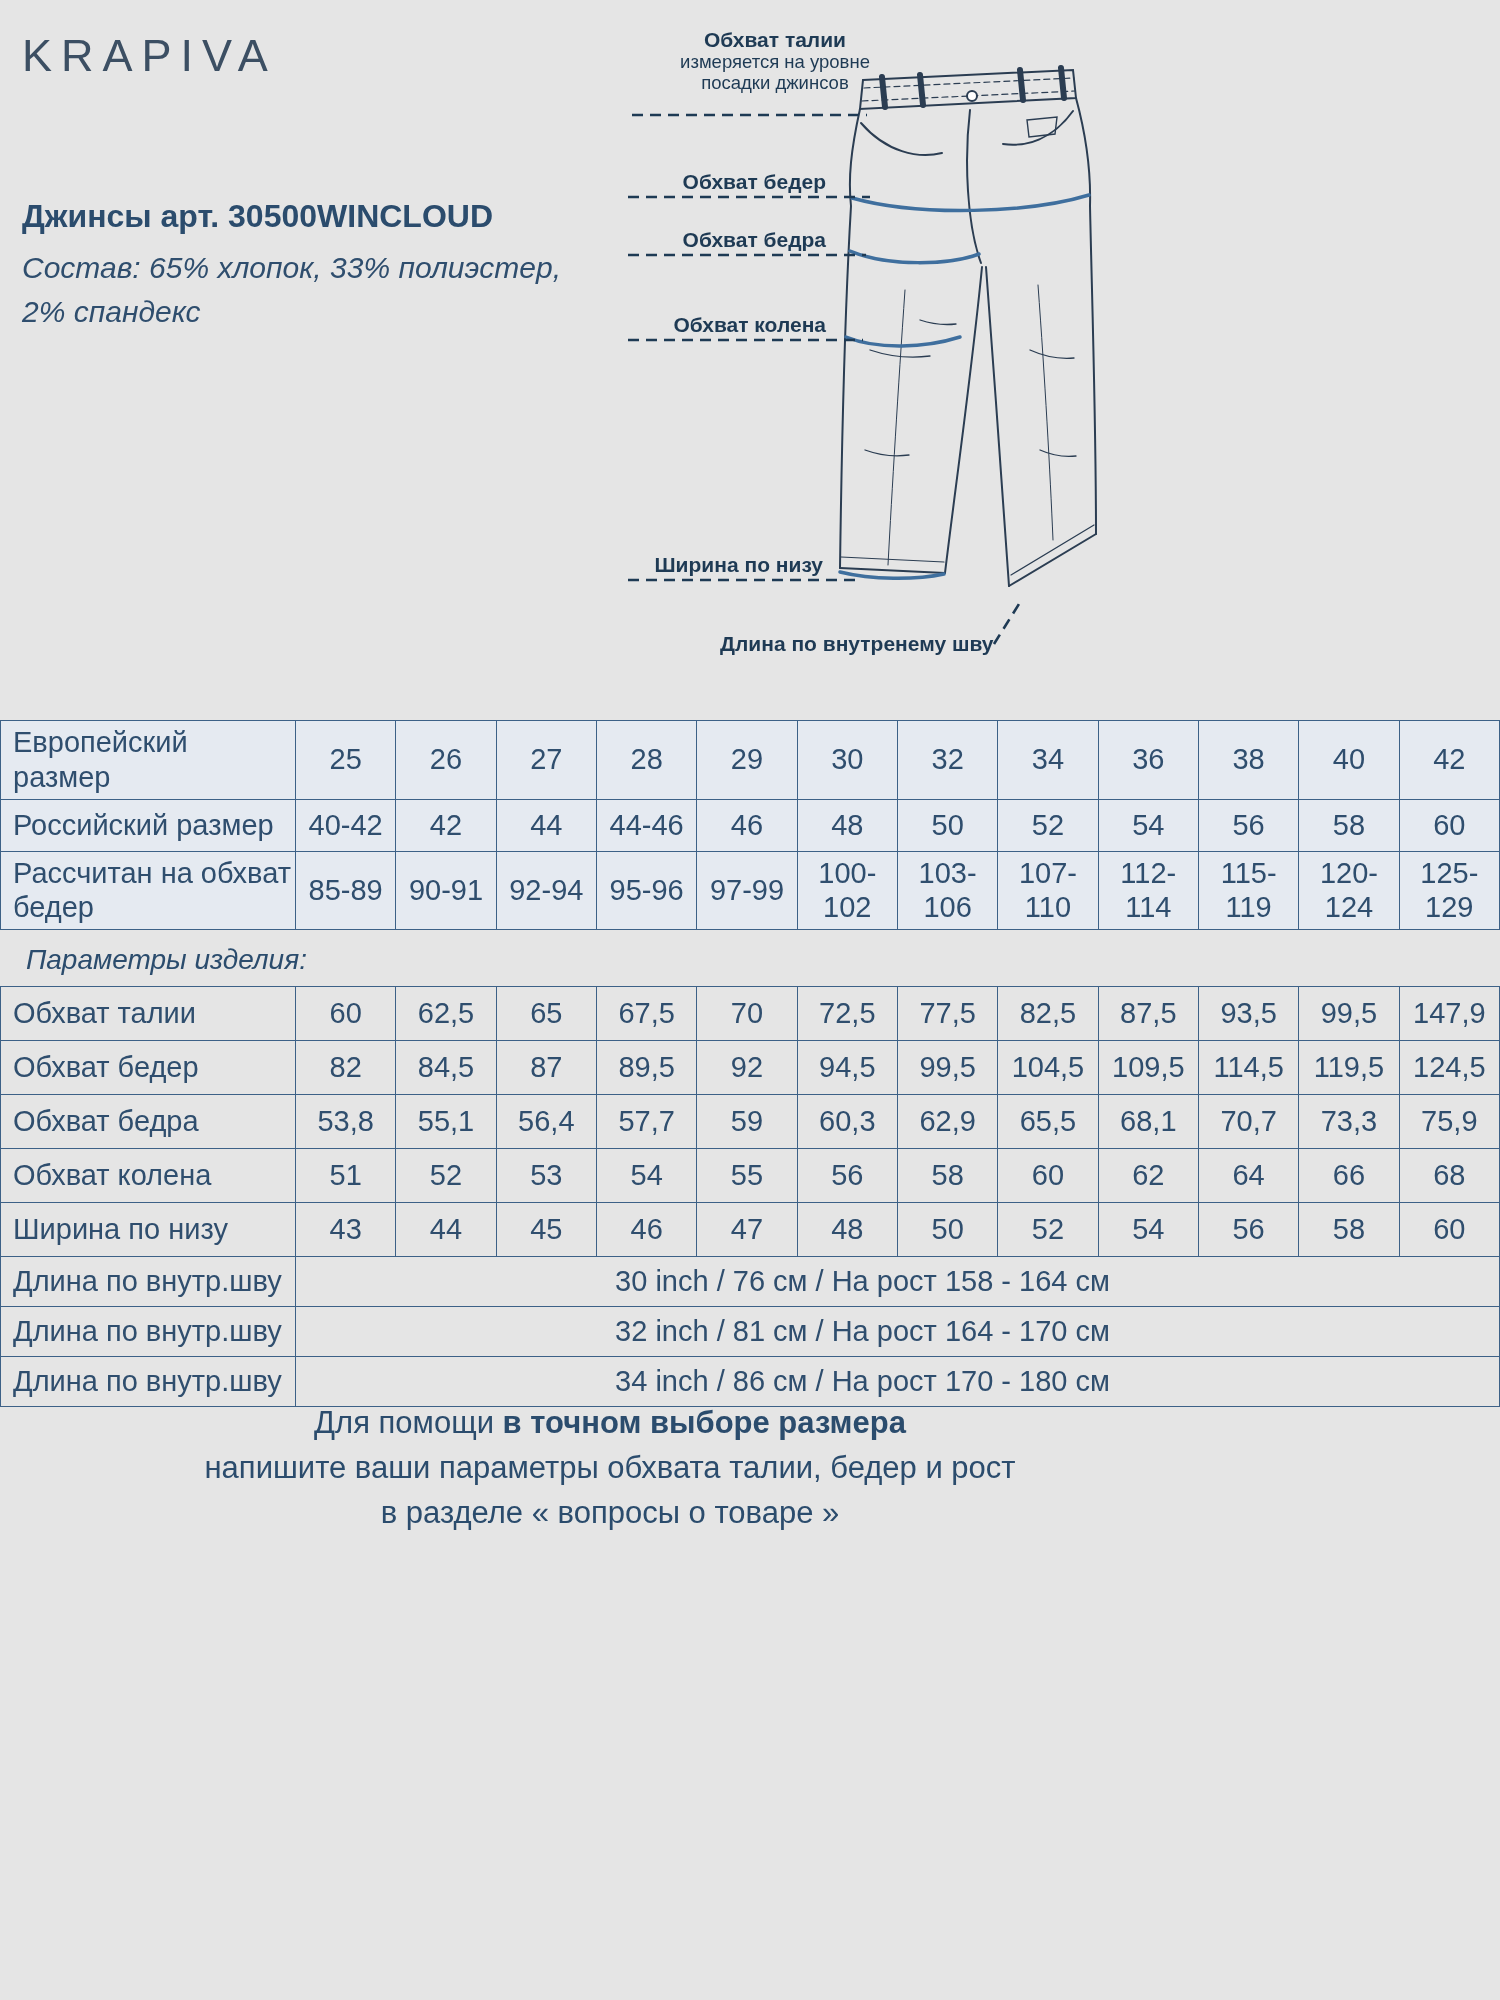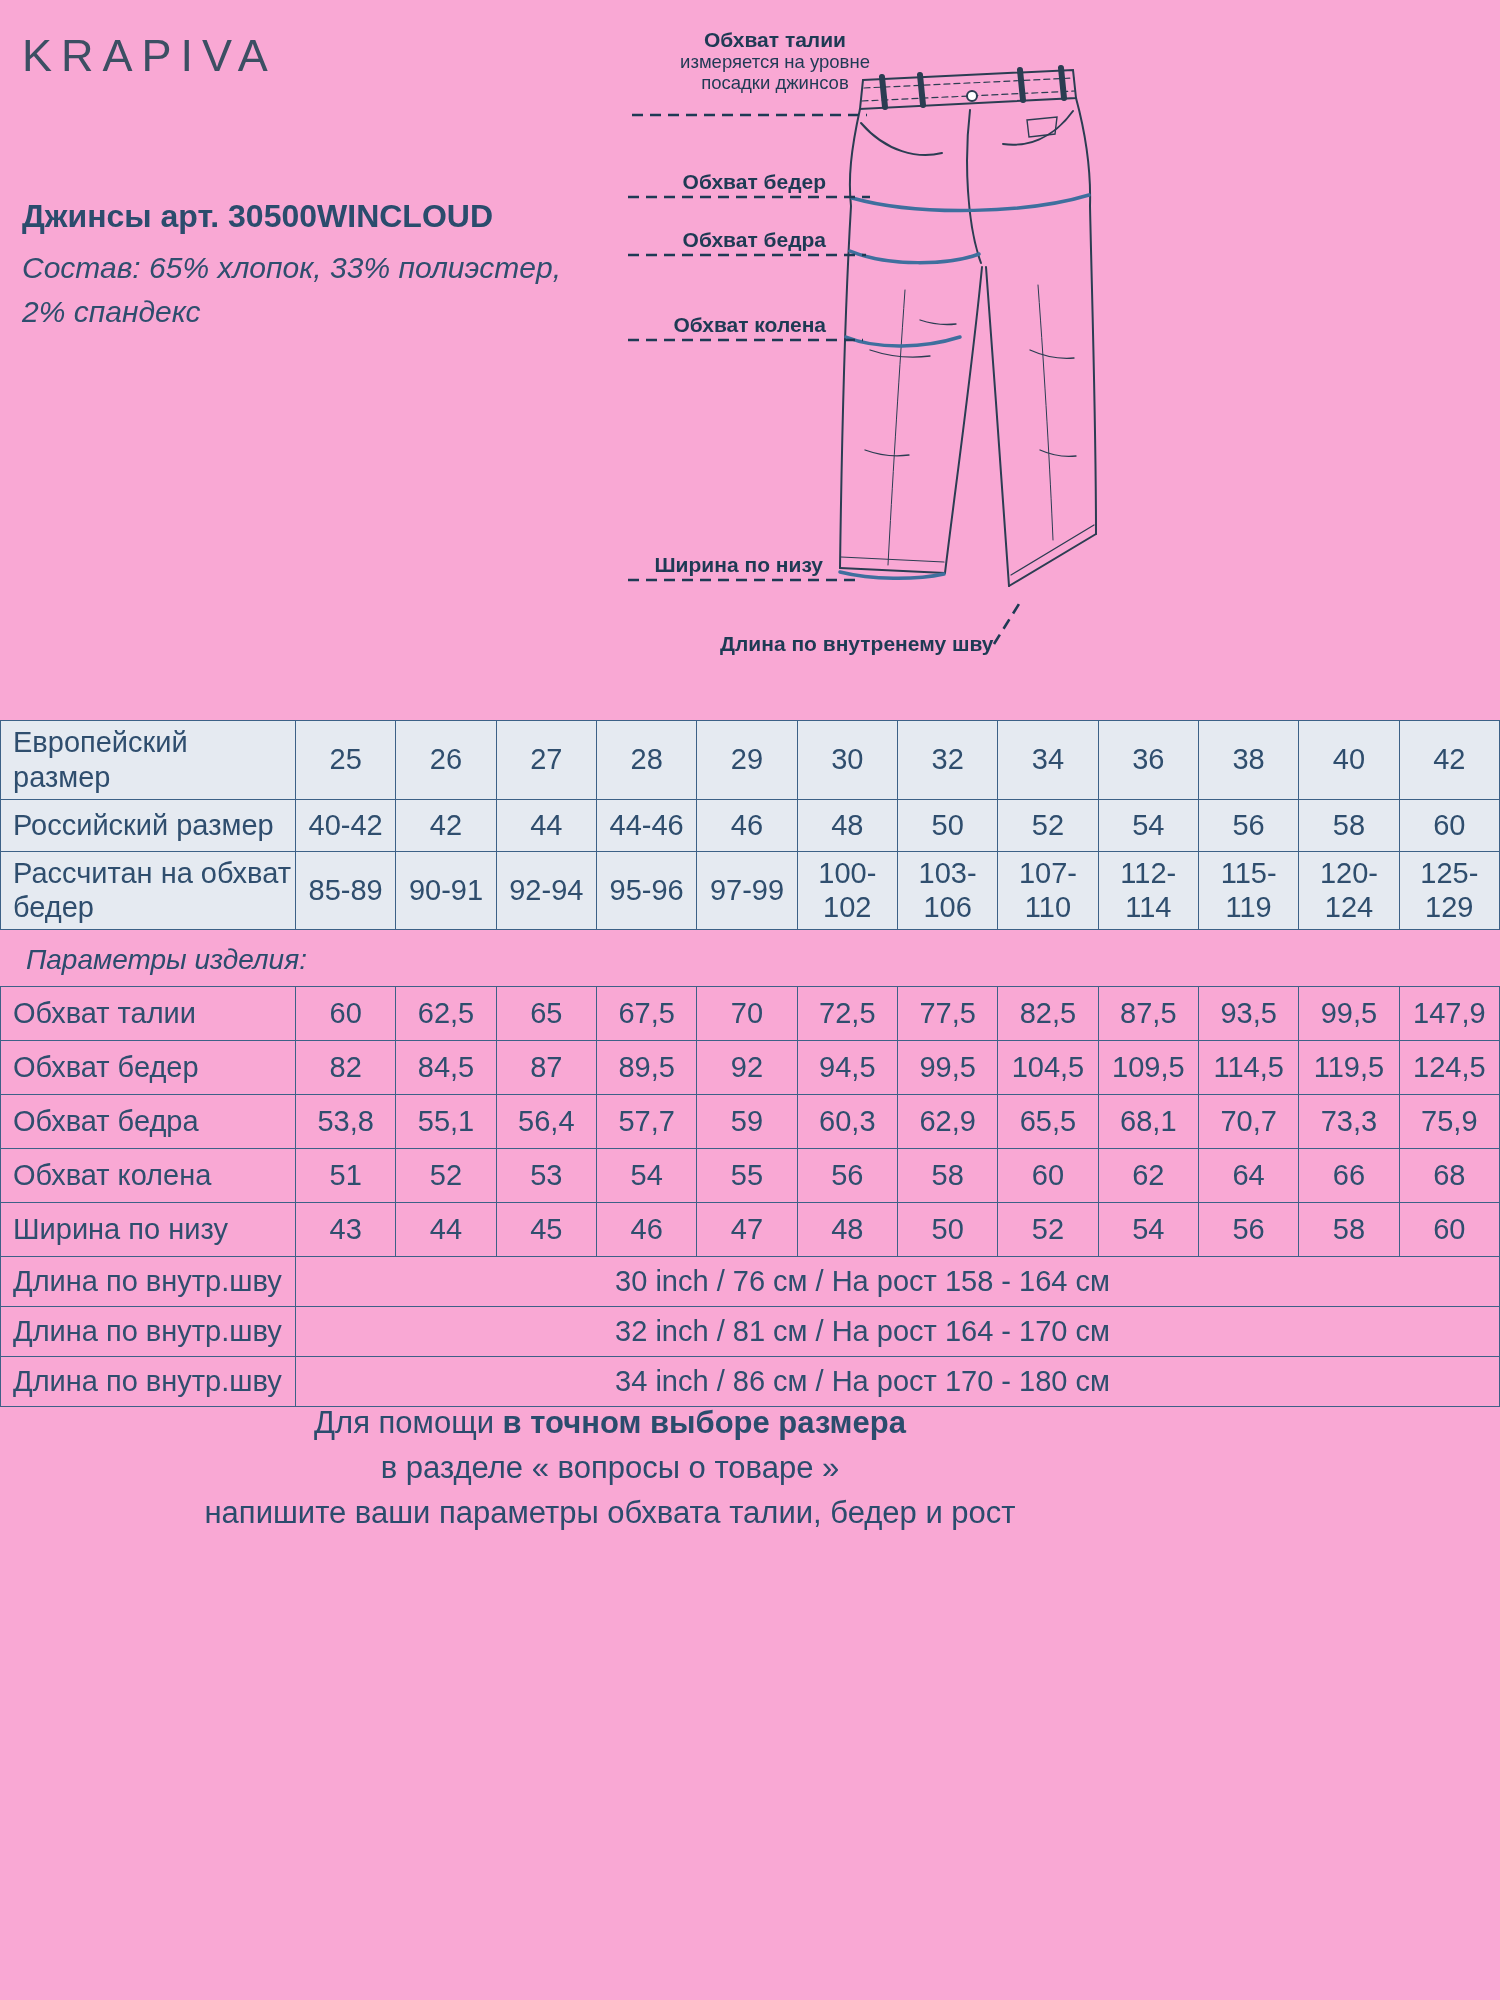--- a/index.html
+++ b/index.html
@@ -1,17 +1,17 @@
 <!DOCTYPE html>
 <html><head>
 <meta charset="utf-8">
 <style>
   * { margin:0; padding:0; box-sizing:border-box; }
   body { font-family:"Liberation Sans", sans-serif; background:#ffffff; color:#2f4e6e; }
-  .page { position:relative; width:1500px; height:2000px; background:#f9a8d4; overflow:hidden; }
+  .page { position:relative; width:1500px; height:2000px; background:#e5e5e5; overflow:hidden; }
 
   
   .header { position:relative; width:1500px; height:700px; }
   .brand { position:absolute; left:22px; top:30px; font-size:45px; font-weight:500;
            letter-spacing:9px; color:#3c4f63; }
   .product-title { position:absolute; left:22px; top:198px; font-size:32px; font-weight:700; color:#2b4c6d; }
   .composition { position:absolute; left:22px; top:246px; font-size:30px; font-style:italic;
                  color:#2f4e6e; line-height:1.45; }
 
   
@@ -268,17 +268,17 @@
         </tr>
         <tr class="span-row">
           <td class="lbl">Длина по внутр.шву</td>
           <td class="span-val" colspan="12">34 inch / 86 см / На рост 170 - 180 см</td>
         </tr>
       </tbody>
   </table>
 
   <div class="footer">
     <div><span>Для помощи </span><b>в точном выборе размера</b></div>
+    <div>напишите ваши параметры обхвата талии, бедер и рост</div>
     <div>в разделе « вопросы о товаре »</div>
-    <div>напишите ваши параметры обхвата талии, бедер и рост</div>
   </div>
 
 </div>
 
 </body></html>

